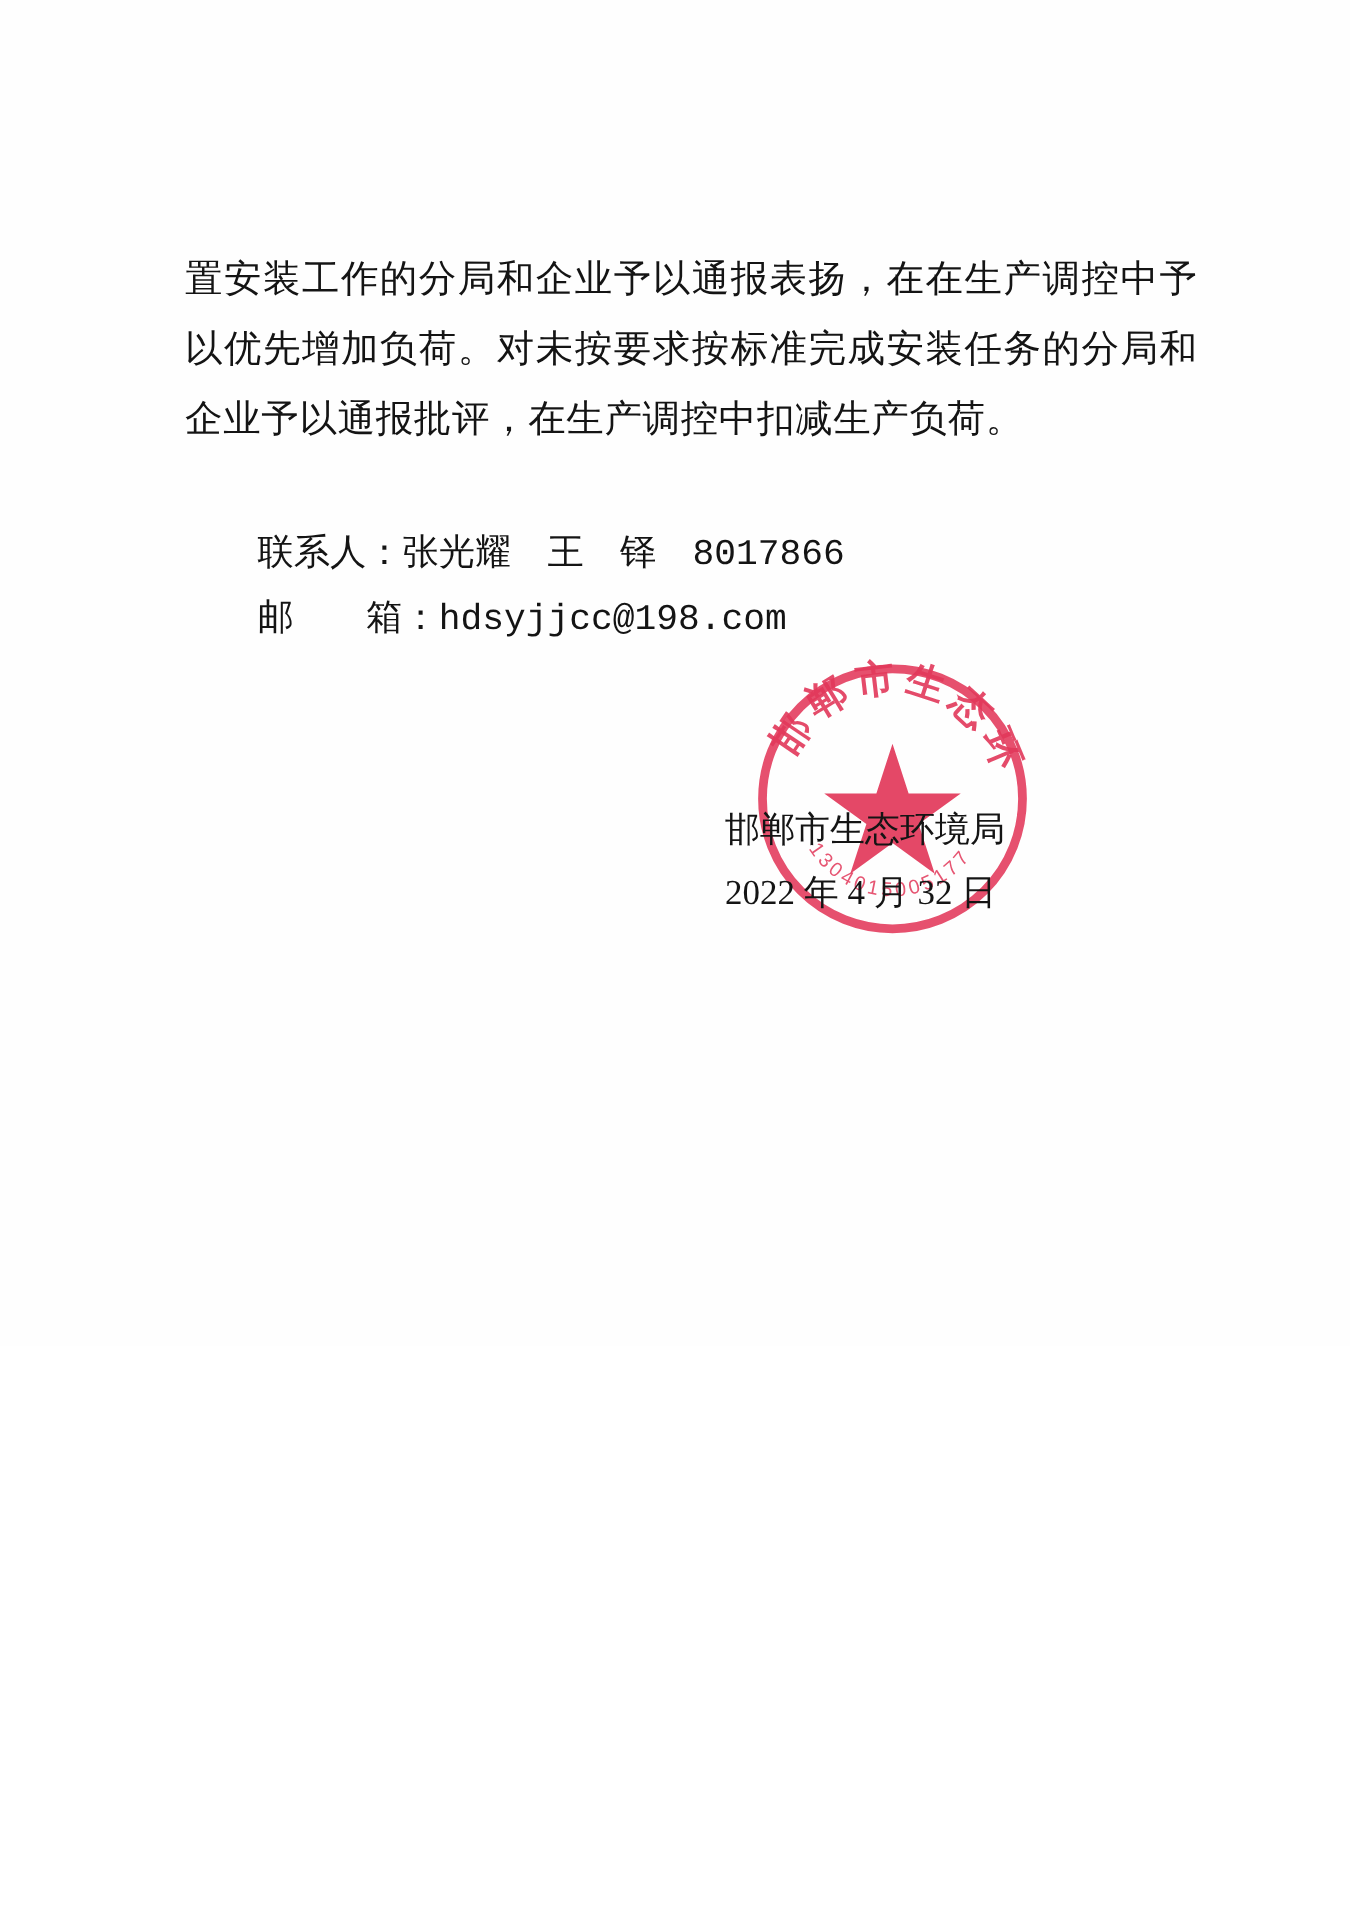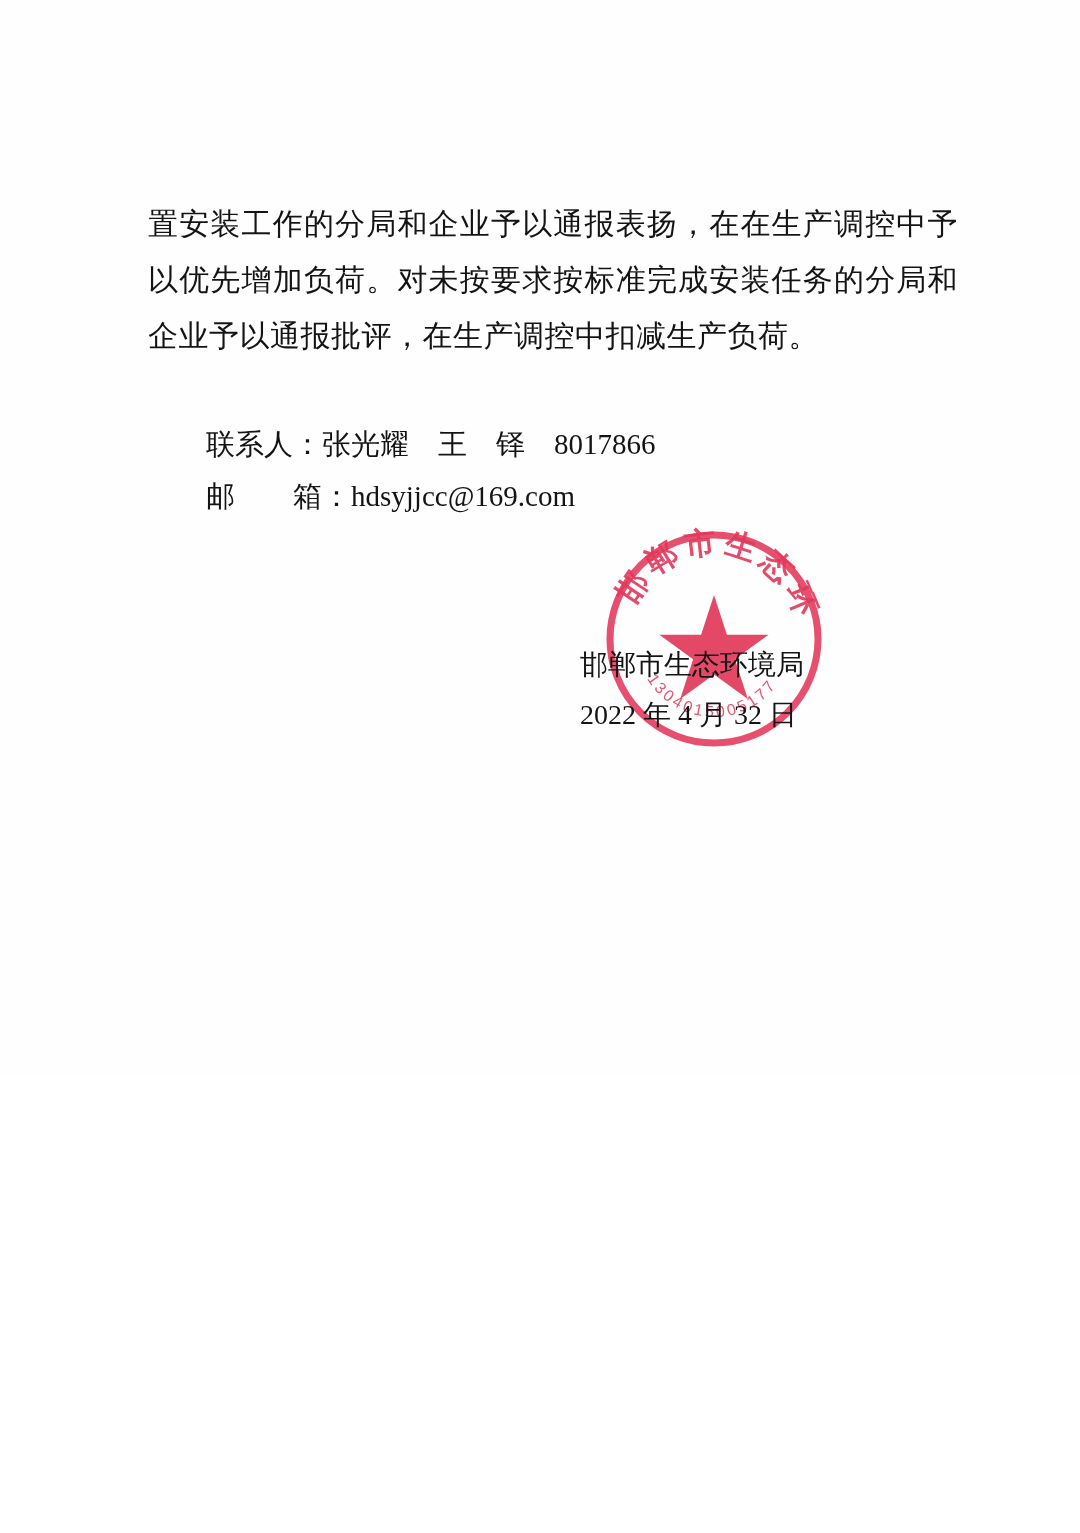--- a/index.html
+++ b/index.html
@@ -29,20 +29,21 @@
     line-height: 56px;
     letter-spacing: 0.5px;
     text-align: justify;
     text-justify: inter-ideograph;
     margin: 0;
     color: #141414;
   }
   .contact-block {
     margin-top: 54px;
     padding-left: 58px;
+    font-family: Liberation Mono, monospace;
   }
   .contact-line {
     font-size: 29px;
     line-height: 52px;
     color: #141414;
     white-space: pre;
   }
   .signature-block {
     position: absolute;
     left: 580px;
@@ -83,21 +84,21 @@
 </head>
 <body>
 
 <div class="page">
 
   <div class="doc-body">
     <p class="para">置安装工作的分局和企业予以通报表扬，在在生产调控中予以优先增加负荷。对未按要求按标准完成安装任务的分局和企业予以通报批评，在生产调控中扣减生产负荷。</p>
 
     <div class="contact-block">
       <div class="contact-line">联系人：张光耀　王　铎　8017866</div>
-      <div class="contact-line">邮　　箱：hdsyjjcc@169.com</div>
+      <div class="contact-line">邮　　箱：hdsyjjcc@198.com</div>
     </div>
   </div>
 
   <div class="seal">
     <svg width="232" height="232" viewBox="0 0 232 232" xmlns="http://www.w3.org/2000/svg">
       <defs>
         <path id="topArc" d="M 30 116 A 86 86 0 0 1 202 116"></path>
         <path id="botArc" d="M 38 116 A 78 78 0 0 0 194 116"></path>
       </defs>
       <circle cx="116" cy="116" r="104" fill="none" stroke="#e2385a" stroke-width="7" opacity="0.88"></circle>

